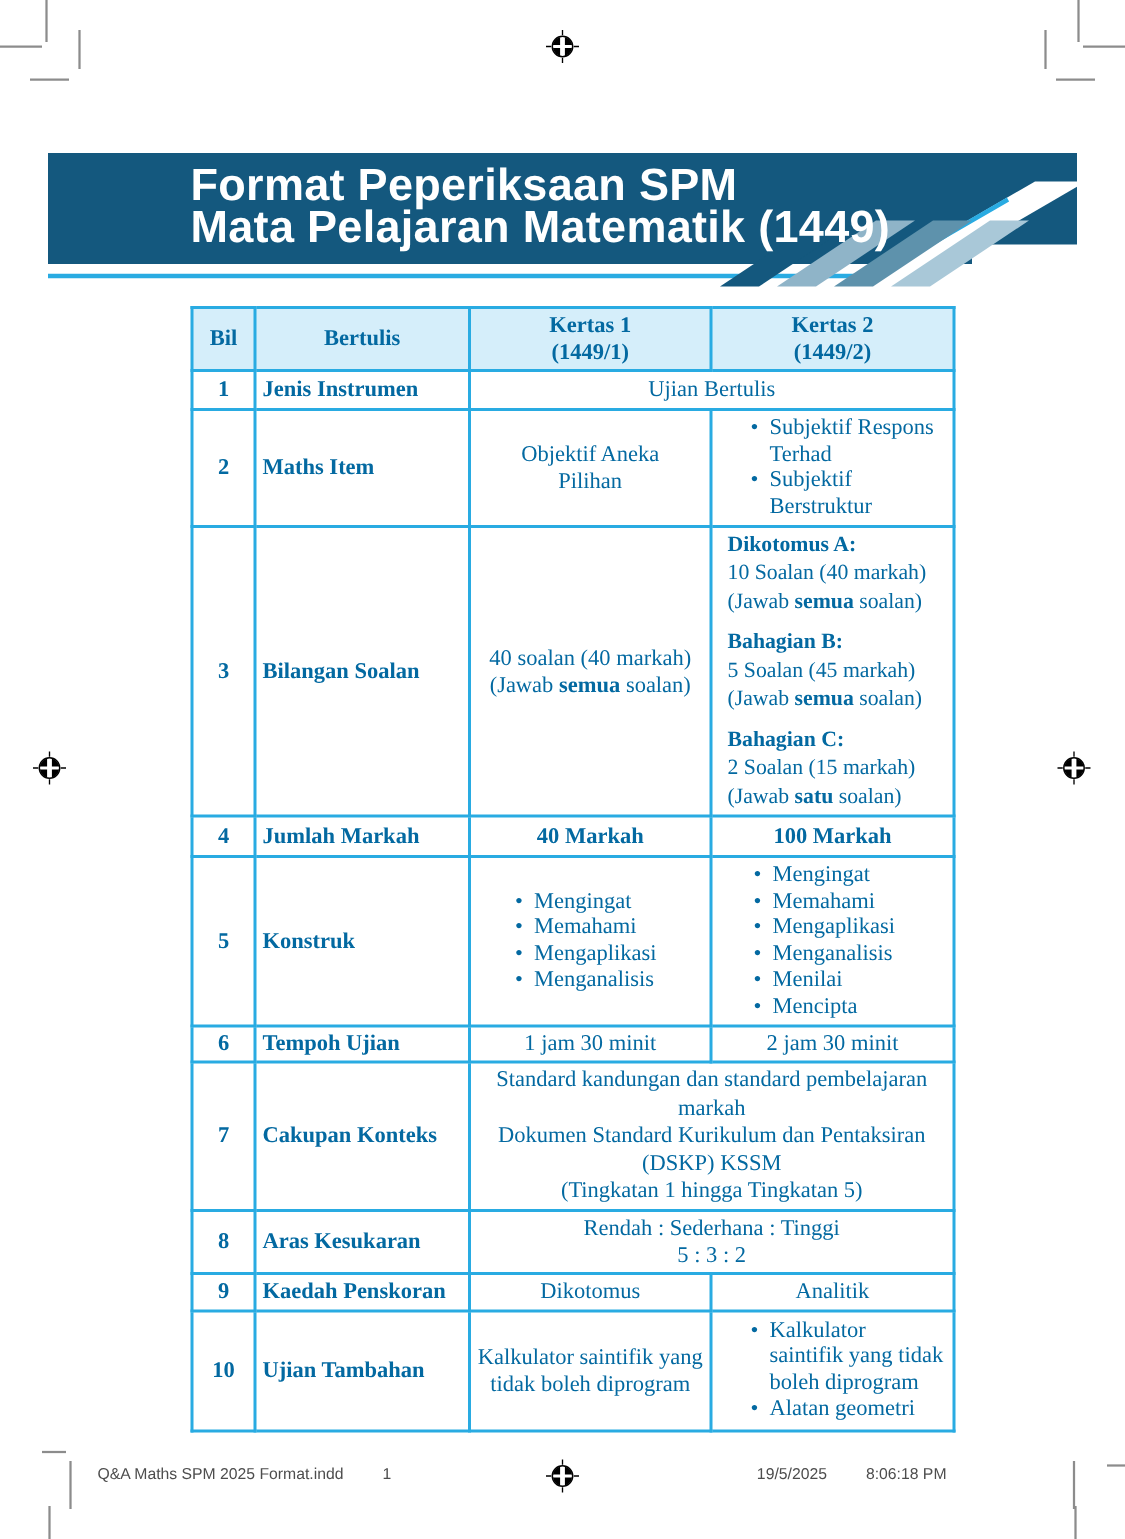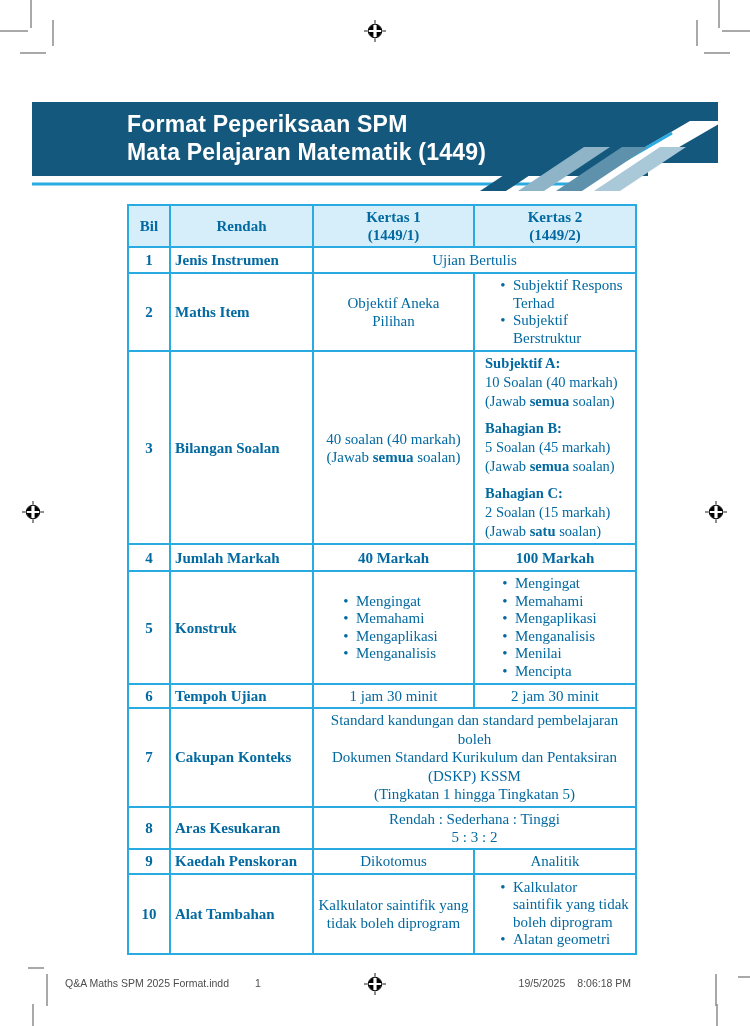--- a/index.html
+++ b/index.html
@@ -5,21 +5,21 @@
   html,body{margin:0;padding:0;background:#e9e9e9;}
   #page{
     position:relative;width:750px;height:1026px;background:#ffffff;
     overflow:hidden;font-family:"Liberation Serif",serif;color:#111;
   }
   
   .banner-wrap{position:absolute;left:0;top:95px;width:750px;height:110px;}
   .banner-title{
     position:absolute;left:127px;top:15px;
     font-family:"Liberation Sans",sans-serif;font-weight:700;
-    font-size:23px;line-height:28px;color:#ffffff;letter-spacing:.2px;
+    font-size:30px;line-height:28px;color:#ffffff;letter-spacing:.2px;
   }
   
   table.fmt{
     position:absolute;left:127px;top:204px;width:508px;
     border-collapse:collapse;table-layout:fixed;
     font-size:15px;line-height:18px;color:#0369a1;
   }
   table.fmt td{border:2px solid #29ABE2;vertical-align:middle;padding:2px 4px;}
   td.hd{background:#D5EEFA;font-weight:700;text-align:center;}
   td.bil{text-align:center;font-weight:700;}
@@ -35,21 +35,21 @@
   .wrapnarrow{max-width:130px;margin:0 auto;}
   .wrapnarrow2{max-width:158px;margin:0 auto;}
   
   .footer{
     position:absolute;top:977px;left:0;width:676px;height:16px;
     font-family:"Liberation Sans",sans-serif;font-size:10.5px;color:#4d4d4d;
   }
   .footer .f-left{position:absolute;left:65px;top:0;}
   .footer .f-left .pg{margin-left:26px;}
   .footer .f-right{position:absolute;right:45px;top:0;}
-  .footer .f-right .tm{margin-left:12px;}
+  .footer .f-right .tm{margin-left:26px;}
   
   svg.marks{position:absolute;left:0;top:0;pointer-events:none;}
 </style>
 </head>
 <body>
 
 <div id="page">
 
   <div class="banner-wrap">
     <svg width="750" height="110" viewBox="0 0 750 110">
@@ -77,21 +77,21 @@
     <colgroup>
         <col style="width:42px">
         <col style="width:143px">
         <col style="width:161px">
         <col style="width:162px">
       </colgroup>
 
     <tbody>
         <tr style="height:40px">
       <td class="hd">Bil</td>
-      <td class="hd">Rendah</td>
+      <td class="hd">Bertulis</td>
       <td class="hd">
         <div>Kertas 1</div>
         <div>(1449/1)</div>
       </td>
       <td class="hd">
         <div>Kertas 2</div>
         <div>(1449/2)</div>
       </td>
     </tr>
 
@@ -123,21 +123,21 @@
 
     <tr style="height:172px">
       <td class="bil">3</td>
       <td class="perk">Bilangan Soalan</td>
       <td class="ctr">
         <div>40 soalan (40 markah)</div>
         <div><span>(Jawab </span><span class="b">semua</span><span> soalan)</span></div>
       </td>
       <td style="font-size:14.5px">
         <div class="sec">
-          <div class="b">Subjektif A:</div>
+          <div class="b">Dikotomus A:</div>
           <div>10 Soalan (40 markah)</div>
           <div><span>(Jawab </span><span class="b">semua</span><span> soalan)</span></div>
         </div>
         <div class="sec">
           <div class="b">Bahagian B:</div>
           <div>5 Soalan (45 markah)</div>
           <div><span>(Jawab </span><span class="b">semua</span><span> soalan)</span></div>
         </div>
         <div class="sec">
           <div class="b">Bahagian C:</div>
@@ -212,21 +212,21 @@
       <td class="perk">Tempoh Ujian</td>
       <td class="ctr">1 jam 30 minit</td>
       <td class="ctr">2 jam 30 minit</td>
     </tr>
 
     <tr style="height:93px">
       <td class="bil">7</td>
       <td class="perk">Cakupan Konteks</td>
       <td class="ctr" colspan="2" style="line-height:18.5px">
         <div>Standard kandungan dan standard pembelajaran</div>
-        <div>boleh</div>
+        <div>markah</div>
         <div>Dokumen Standard Kurikulum dan Pentaksiran</div>
         <div>(DSKP) KSSM</div>
         <div>(Tingkatan 1 hingga Tingkatan 5)</div>
       </td>
     </tr>
 
     <tr style="height:38px">
       <td class="bil">8</td>
       <td class="perk">Aras Kesukaran</td>
       <td class="ctr" colspan="2">
@@ -237,21 +237,21 @@
 
     <tr style="height:25px">
       <td class="bil">9</td>
       <td class="perk">Kaedah Penskoran</td>
       <td class="ctr">Dikotomus</td>
       <td class="ctr">Analitik</td>
     </tr>
 
     <tr style="height:80px">
       <td class="bil">10</td>
-      <td class="perk">Alat Tambahan</td>
+      <td class="perk">Ujian Tambahan</td>
       <td class="ctr">
         <div class="wrapnarrow2">Kalkulator saintifik yang tidak boleh diprogram</div>
       </td>
       <td>
         <div class="bullets">
           <div class="bullet-item">
                 <span class="dot">•</span>
                 <span class="bt">Kalkulator saintifik yang tidak boleh diprogram</span>
               </div>
           <div class="bullet-item">

